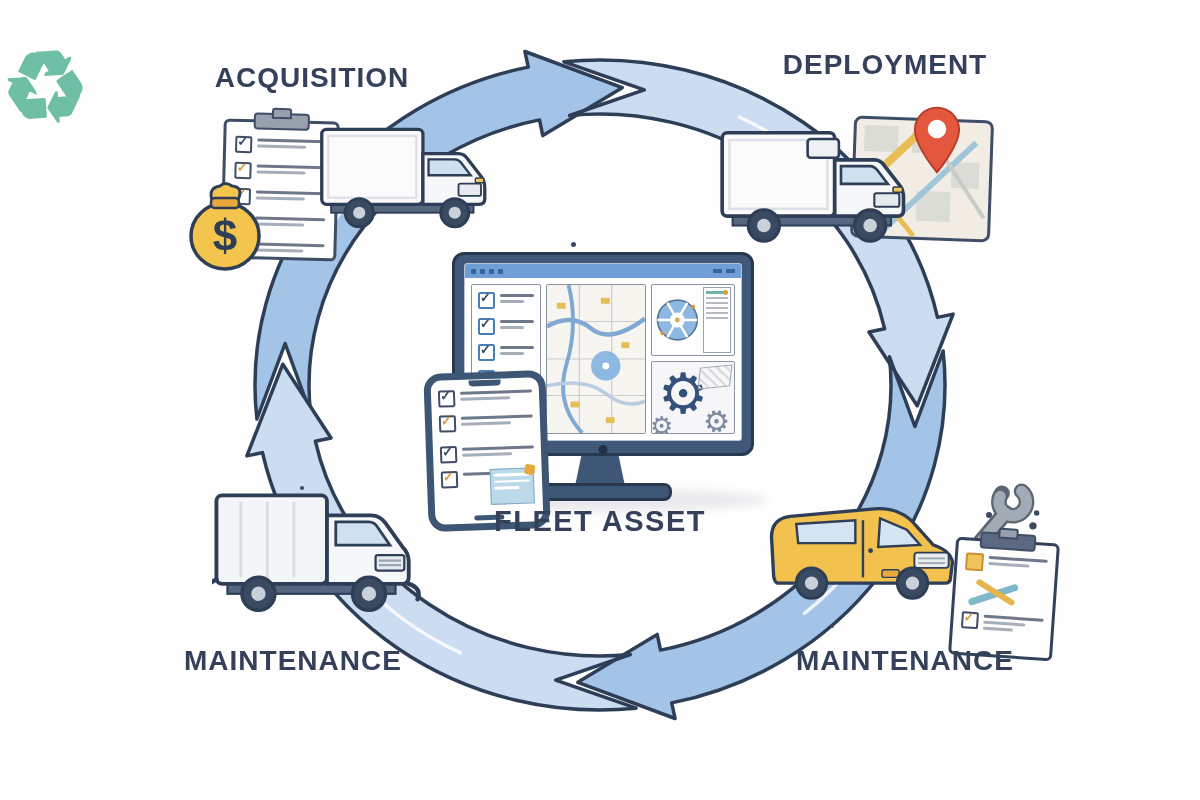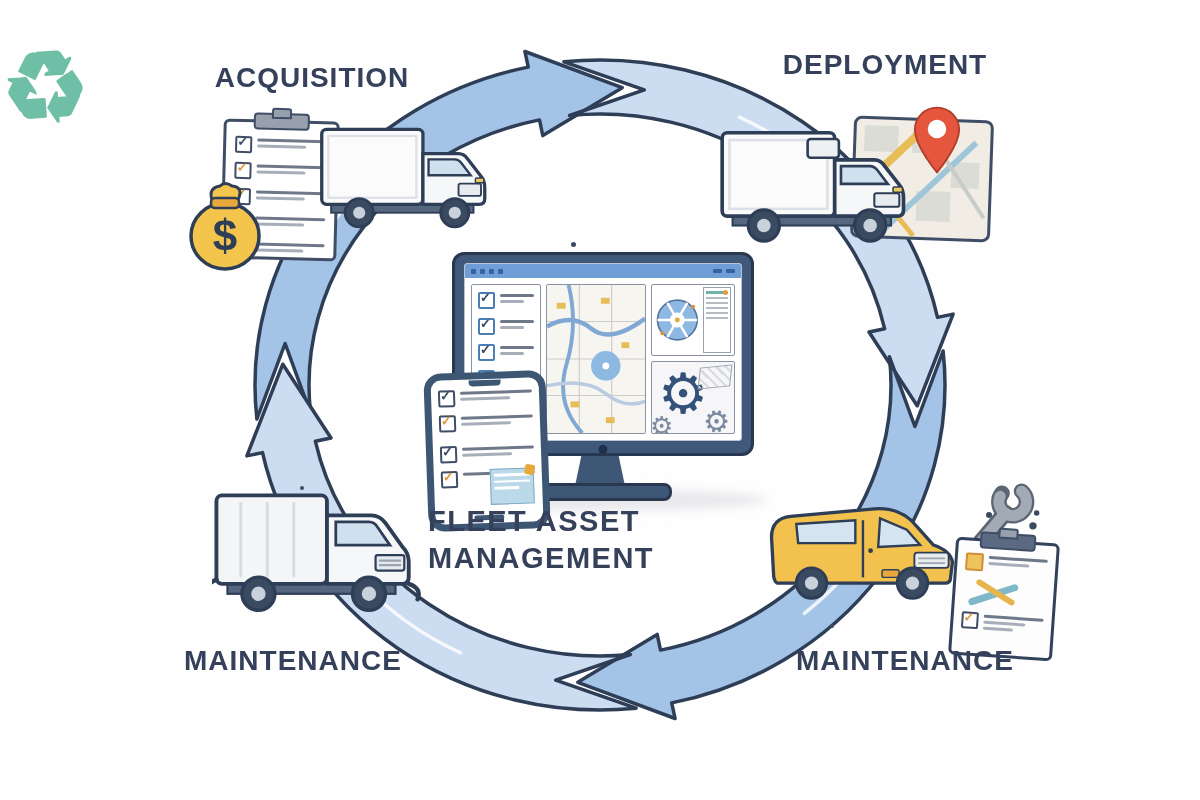--- a/index.html
+++ b/index.html
@@ -2,21 +2,21 @@
 <html><head>
 <meta charset="utf-8">
 <style>
   html,body{margin:0;padding:0;background:#ffffff;}
   body{font-family:"Liberation Sans", sans-serif;}
   #canvas{position:relative;width:1200px;height:800px;background:#fefefe;overflow:hidden;}
   #ring{position:absolute;left:0;top:0;z-index:1;}
   .stage-label{position:absolute;width:260px;text-align:center;font-size:28px;font-weight:800;
     color:#35405a;letter-spacing:1px;z-index:7;}
   
-  #center-title{position:absolute;left:428px;top:503px;width:344px;z-index:6;}
+  #center-title{position:absolute;left:428px;top:503px;width:344px;text-align:center;z-index:6;}
   #center-title div{font-size:29px;font-weight:800;color:#35405a;letter-spacing:1.5px;line-height:37px;}
   
   #shadow{position:absolute;left:433px;top:489px;width:334px;height:22px;background:#e9e9ed;
     border-radius:50%;filter:blur(5px);z-index:2;}
   #stand-neck{position:absolute;left:575px;top:448px;width:50px;height:38px;background:#3f5776;
     clip-path:polygon(16% 0,84% 0,100% 100%,0 100%);z-index:3;}
   #stand-base{position:absolute;left:534px;top:483px;width:132px;height:12px;background:#3f5776;
     border:3px solid #283850;border-radius:8px;z-index:3;}
   #monitor{position:absolute;left:452px;top:252px;width:296px;height:198px;background:#40587a;
     border:3px solid #283850;border-radius:12px;z-index:4;}
@@ -403,21 +403,20 @@
       <div class="wl"></div>
         <div class="wl"></div>
         <div class="wl" style="width:70%;"></div>
       <div class="fold"></div>
     </div>
     <div class="home"></div>
   </div>
 
   <div id="center-title">
     <div>FLEET ASSET</div>
-    <div>MANAGEMENT</div>
   </div>
 
   <div class="speck" style="left:571px;top:242px;"></div>
   <div class="speck" style="left:986px;top:512px;width:6px;height:6px;"></div>
   <div class="speck" style="left:830px;top:624px;width:4px;height:4px;"></div>
   <div class="speck" style="left:300px;top:486px;width:4px;height:4px;"></div>
 
 </div>
 
 </body></html>

